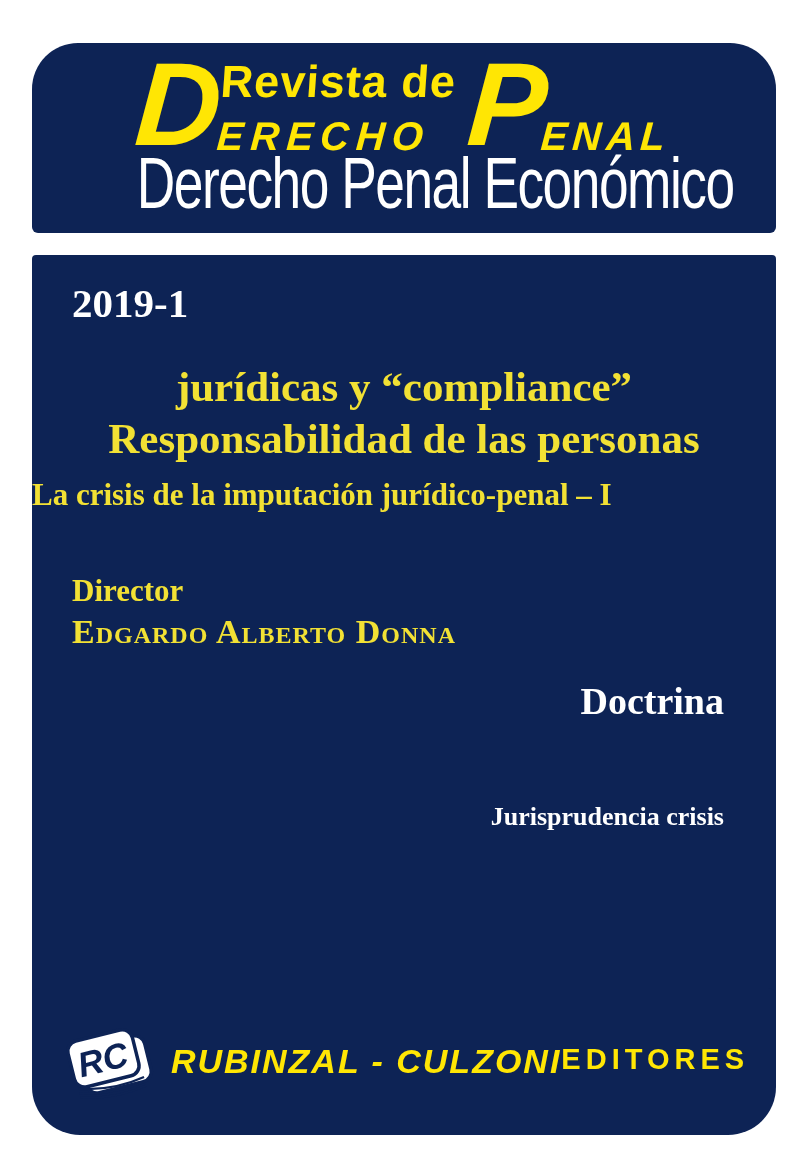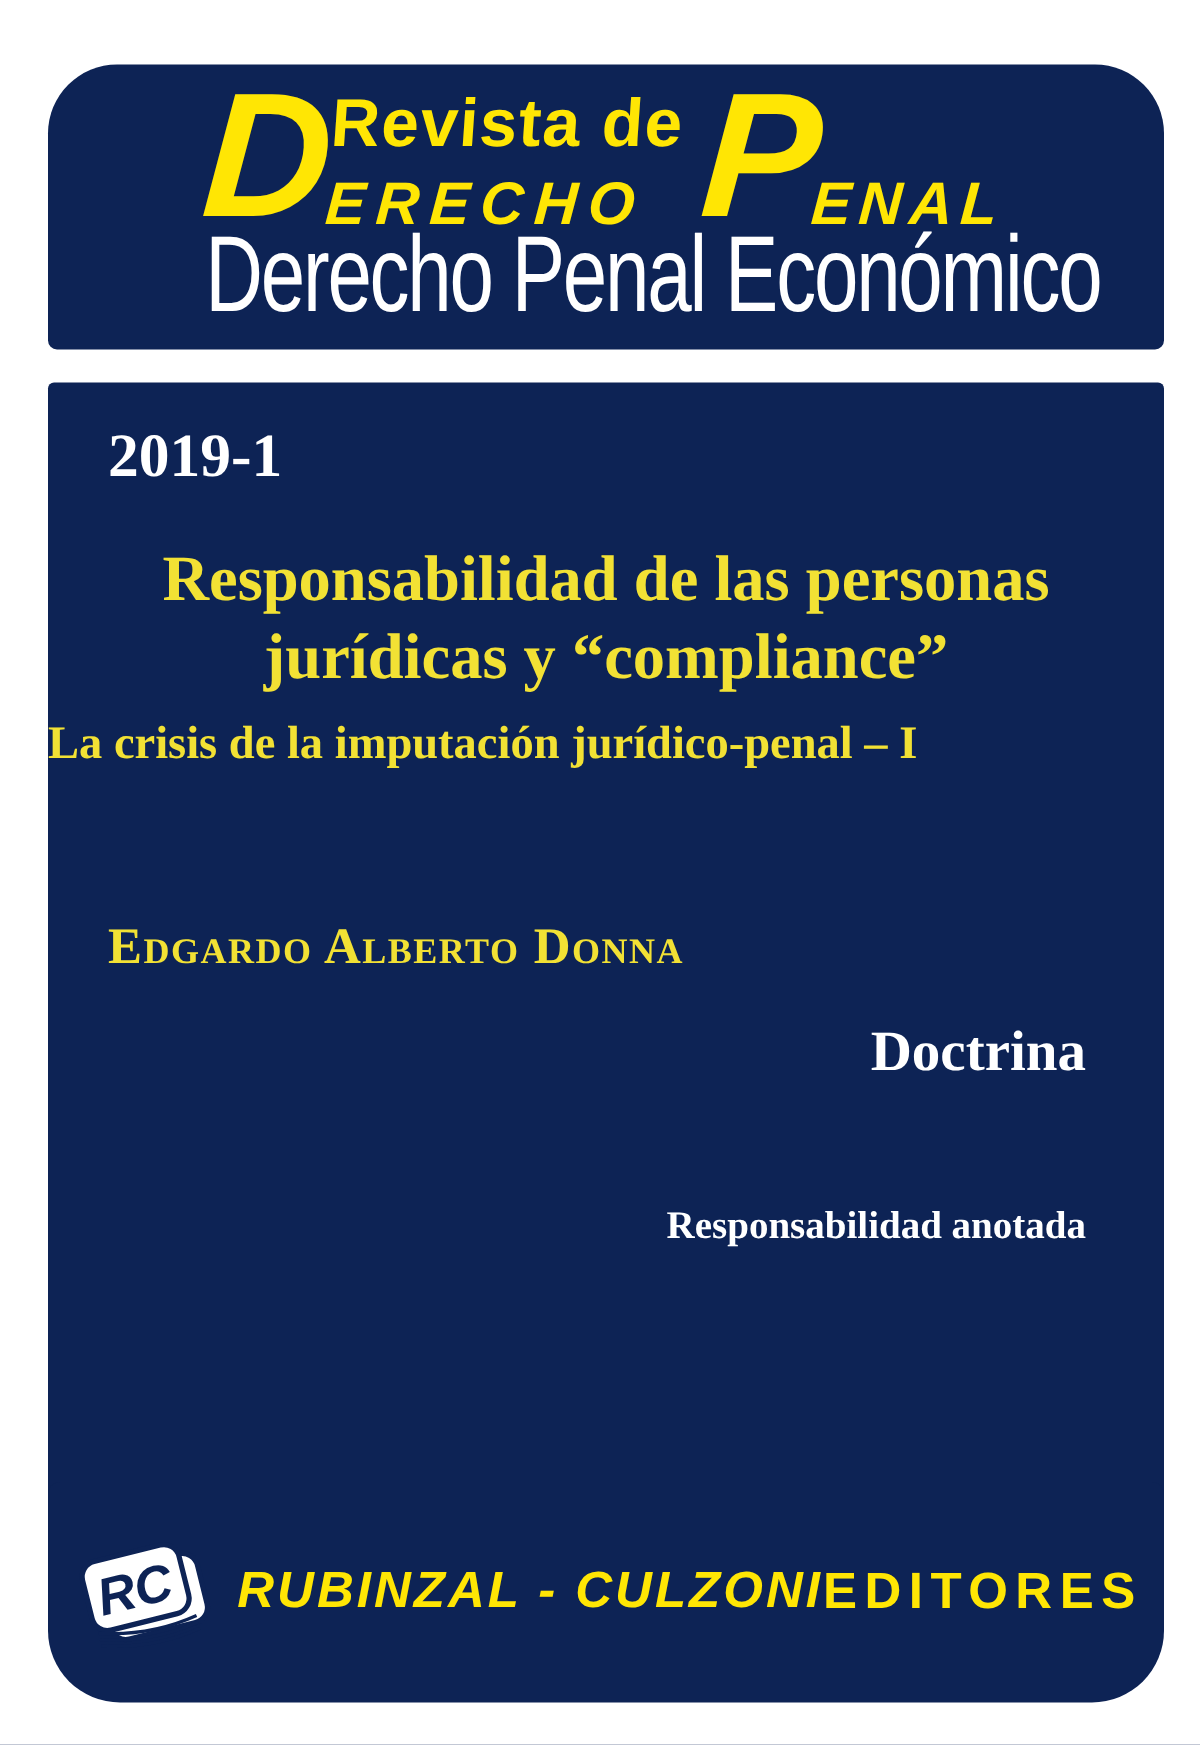--- a/index.html
+++ b/index.html
@@ -40,21 +40,21 @@
   .sec-1{top:490px;}
   .sec-2{top:547px;}
   .sec-3{top:584px;}
   .sec-4{top:642px;}
 
   
   .footer{top:988px;height:147px;border-radius:8px 8px 48px 48px;display:flex;justify-content:center;align-items:center;gap:16px;}
   .book-logo{width:96px;height:92px;flex:0 0 auto;}
   .publisher{display:flex;flex-direction:row;justify-content:center;color:var(--logo-yellow);}
   .publisher-name{font-size:34px;font-weight:bold;font-style:italic;letter-spacing:2px;line-height:1.1;white-space:nowrap;}
-  .publisher-role{font-size:34px;font-weight:bold;letter-spacing:5px;line-height:1.15;}
+  .publisher-role{font-size:29px;font-weight:bold;letter-spacing:5px;line-height:1.15;}
 </style>
 </head>
 <body>
 
 <div class="page">
 
   <header class="panel header">
     <div class="logo-row">
       <span class="big-letter">D</span>
       <span class="logo-mid">
@@ -67,28 +67,29 @@
       </span>
     </div>
     <div class="header-subtitle">
       <span class="squeeze">Derecho Penal Económico</span>
     </div>
   </header>
 
   <main class="panel main">
     <div class="edition">2019-1</div>
     <div class="cover-title">
+      <div>jurídicas y “compliance”</div>
       <div>Responsabilidad de las personas</div>
-      <div>jurídicas y “compliance”</div>
     </div>
     <div class="cover-subtitle">La crisis de la imputación jurídico-penal – I</div>
+    <div class="director-label">Director</div>
     <div class="director-name">Edgardo Alberto Donna</div>
 
     <div class="section big sec-0">Doctrina</div>
-    <div class="section small sec-2">Responsabilidad anotada</div>
+    <div class="section small sec-2">Jurisprudencia crisis</div>
   </main>
 
   <footer class="panel footer">
     <svg class="book-logo" viewBox="0 0 110 100" aria-hidden="true">
       <g transform="rotate(-14 55 50)">
         <rect x="26" y="28" width="76" height="54" rx="12" fill="#ffffff" stroke="#0d2355" stroke-width="4"></rect>
         <rect x="14" y="18" width="76" height="54" rx="12" fill="#ffffff" stroke="#0d2355" stroke-width="4"></rect>
         <g stroke="#0d2355" stroke-width="2.5" fill="none">
           <path d="M16 72 q38 12 76 5"></path>
           <path d="M16 77 q38 12 76 5"></path>

